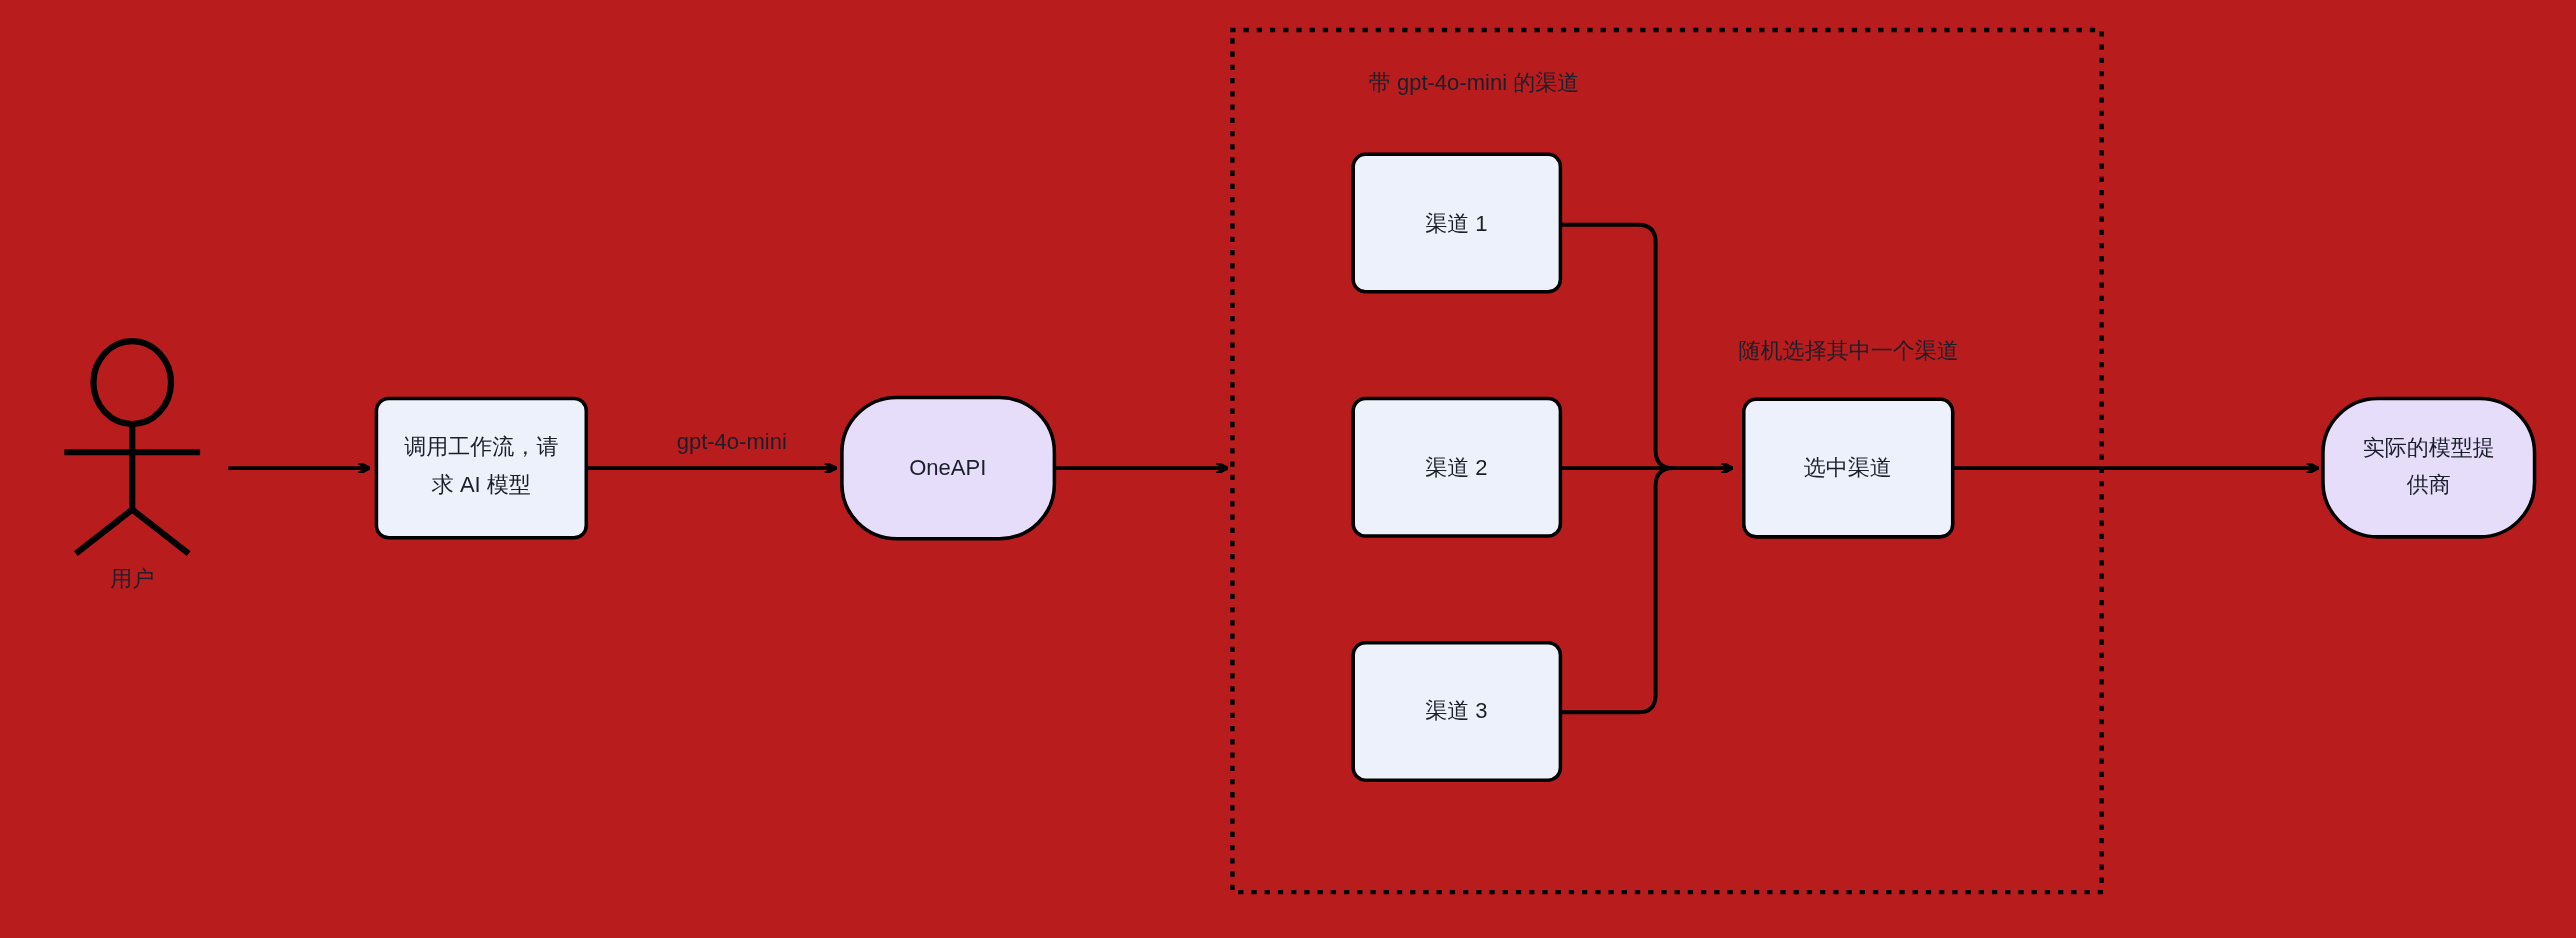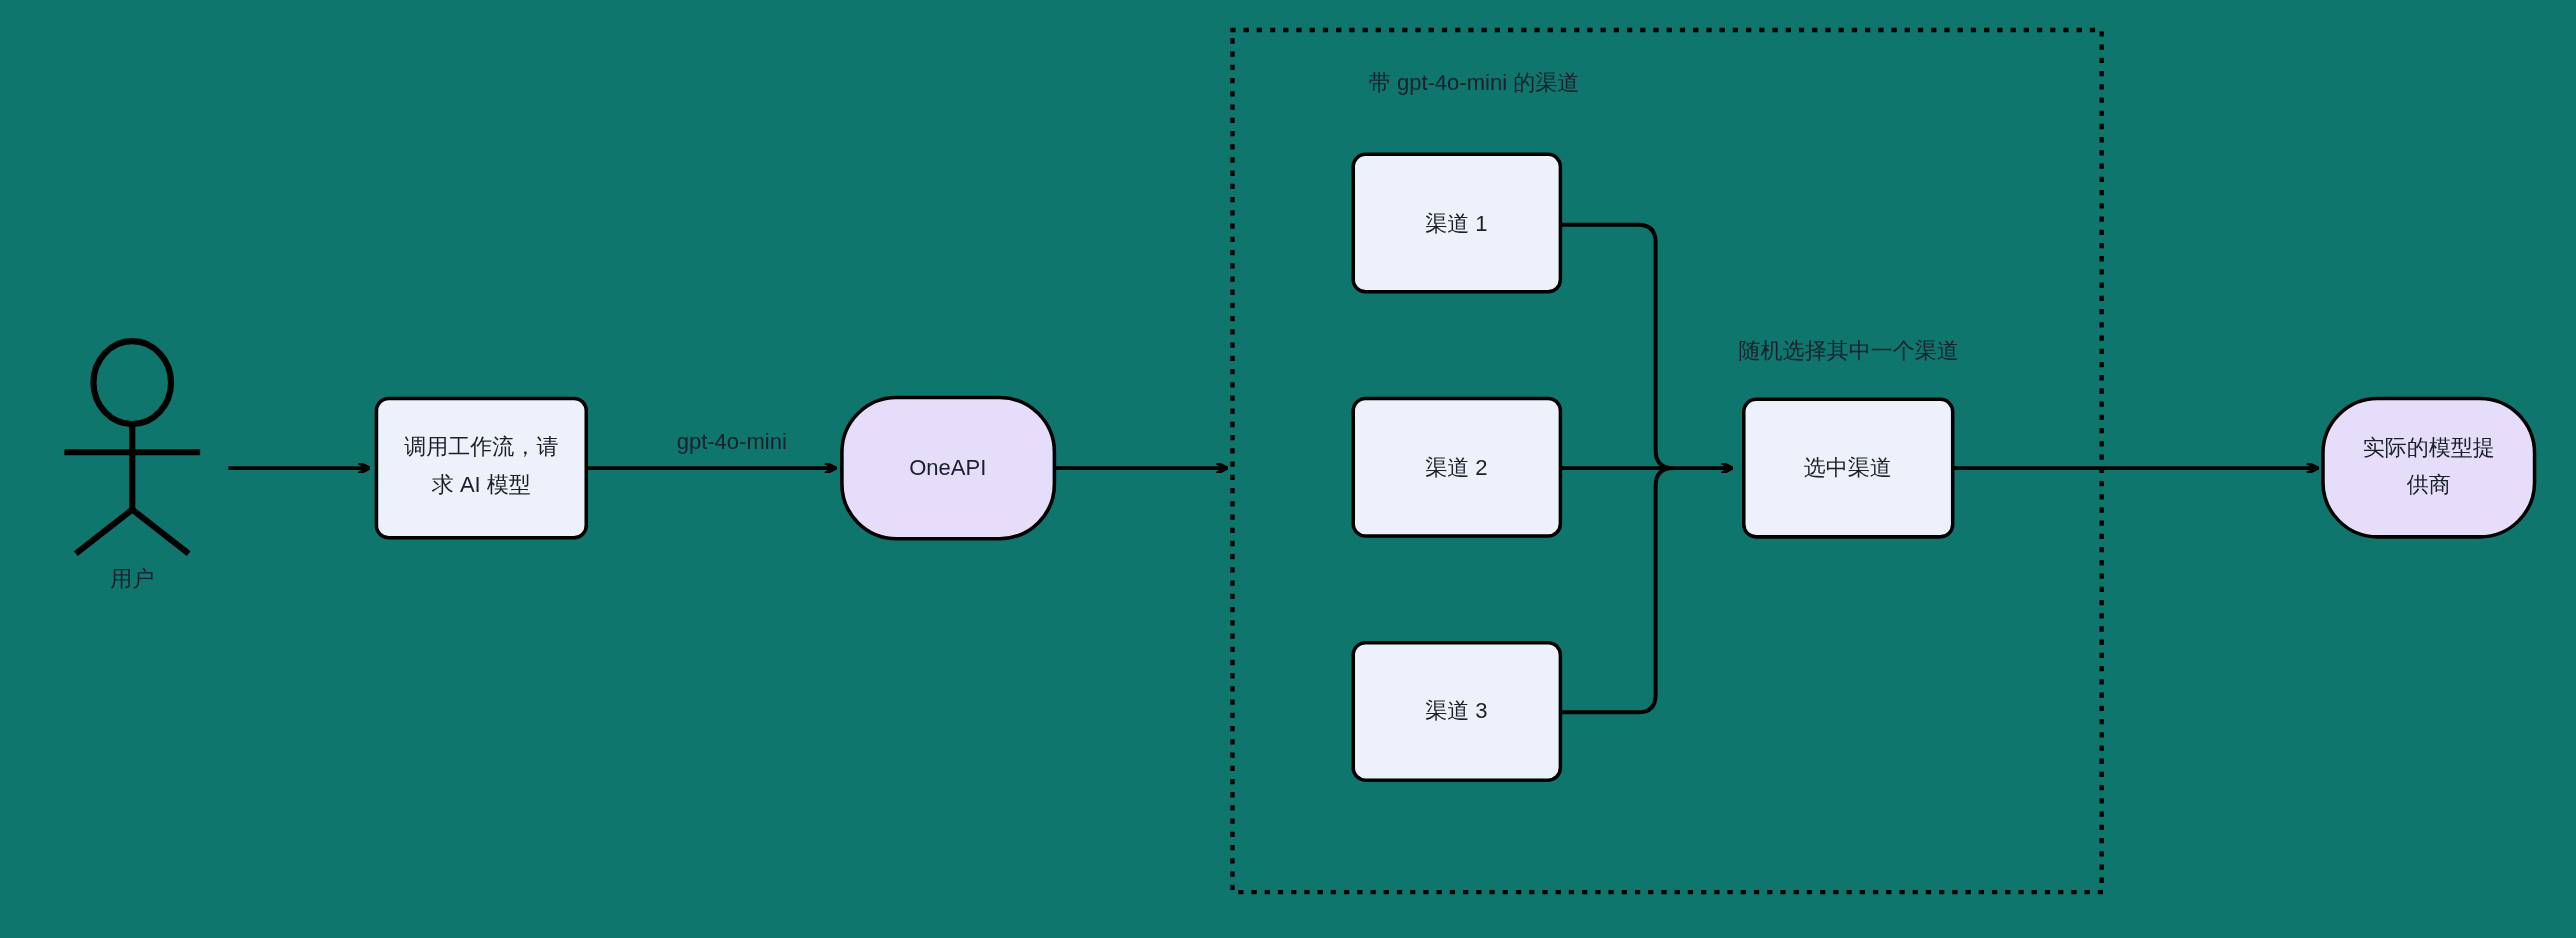--- a/index.html
+++ b/index.html
@@ -7,21 +7,21 @@
     padding: 0;
     background: #ffffff;
   }
   body {
     font-family: "Liberation Sans", "DejaVu Sans", sans-serif;
   }
   #canvas {
     position: relative;
     width: 2576px;
     height: 938px;
-    background: #0f766e;
+    background: #b91c1c;
     overflow: hidden;
   }
   #diagram-svg {
     position: absolute;
     left: 0;
     top: 0;
     width: 2576px;
     height: 938px;
   }
   .node-text {

